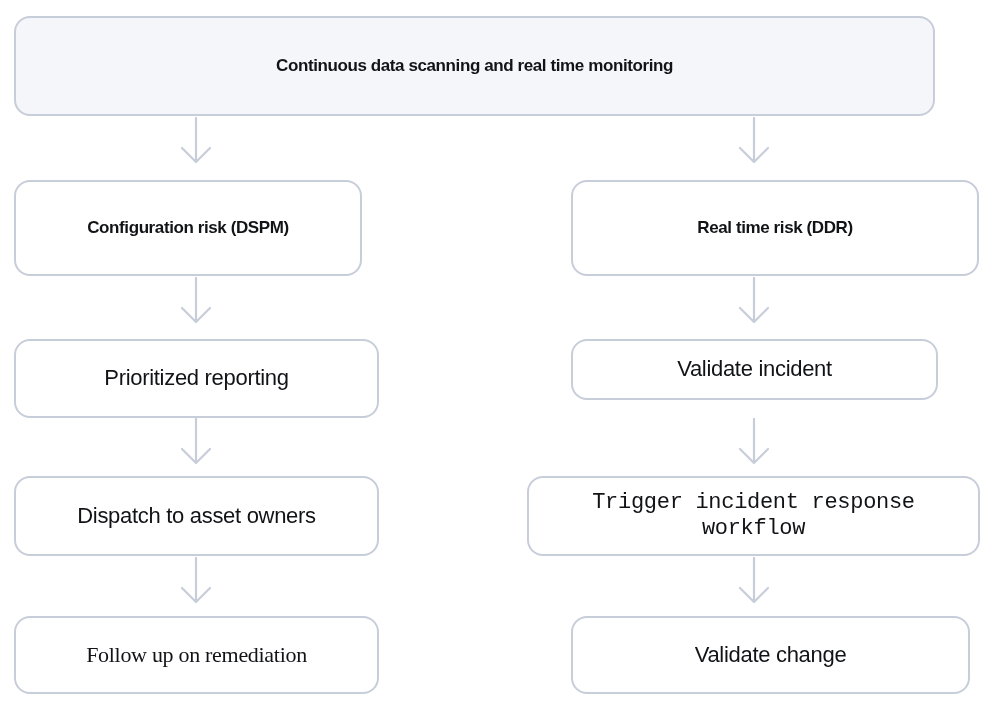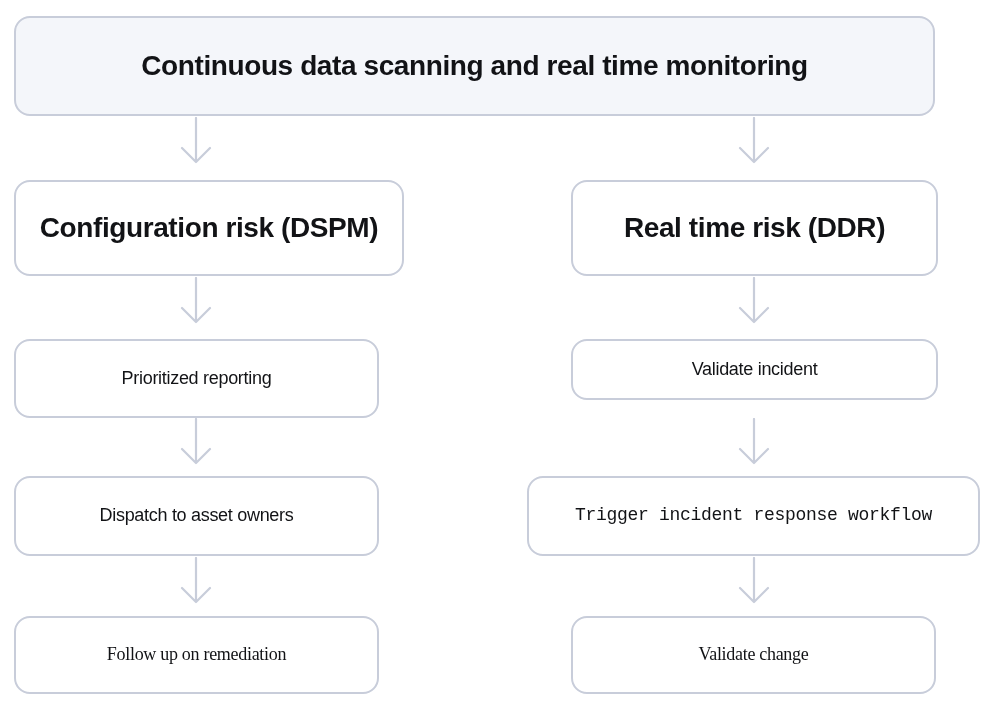--- a/index.html
+++ b/index.html
@@ -15,43 +15,43 @@
     position: absolute;
     box-sizing: border-box;
     background: var(--node-fill, #ffffff);
     border: 2px solid var(--border, #c8cdda);
     border-radius: 16px;
     display: flex;
     align-items: center;
     justify-content: center;
     text-align: center;
     color: var(--text, #121316);
-    font-size: 18px;
+    font-size: 22px;
     letter-spacing: -0.3px;
     line-height: 1.2;
     padding: 0 12px;
   }
   .node.bold {
     font-weight: bold;
-    font-size: 28px;
+    font-size: 17px;
     letter-spacing: -0.4px;
   }
   .node.root {
     background: var(--root-fill, #f4f6fa);
   }
   
   #root-node        { left: 14px;  top: 16px;  width: 921px; height: 100px; }
-  #node-dspm        { left: 14px;  top: 180px; width: 390px; height: 96px; }
+  #node-dspm        { left: 14px;  top: 180px; width: 348px; height: 96px; }
   #node-prioritized { left: 14px;  top: 339px; width: 365px; height: 79px; }
   #node-dispatch    { left: 14px;  top: 476px; width: 365px; height: 80px; padding-left: 12px; }
   #node-followup    { left: 14px;  top: 616px; width: 365px; height: 78px; font-family: Liberation Serif, serif; }
-  #node-ddr         { left: 571px; top: 180px; width: 367px; height: 96px; }
+  #node-ddr         { left: 571px; top: 180px; width: 408px; height: 96px; }
   #node-validate-incident { left: 571px; top: 339px; width: 367px; height: 61px; }
   #node-trigger     { left: 527px; top: 476px; width: 453px; height: 80px; font-family: Liberation Mono, monospace; }
-  #node-validate-change   { left: 571px; top: 616px; width: 365px; height: 78px; font-family: Liberation Serif, serif; }
+  #node-validate-change   { left: 571px; top: 616px; width: 399px; height: 78px; }
 
   .arrow { position: absolute; }
   .arrow path {
     fill: none;
     stroke: var(--arrow, #c8cdda);
     stroke-width: 2.2;
     stroke-linecap: round;
     stroke-linejoin: round;
   }
   #arrow-root-left  { left: 178px; top: 117px; }

